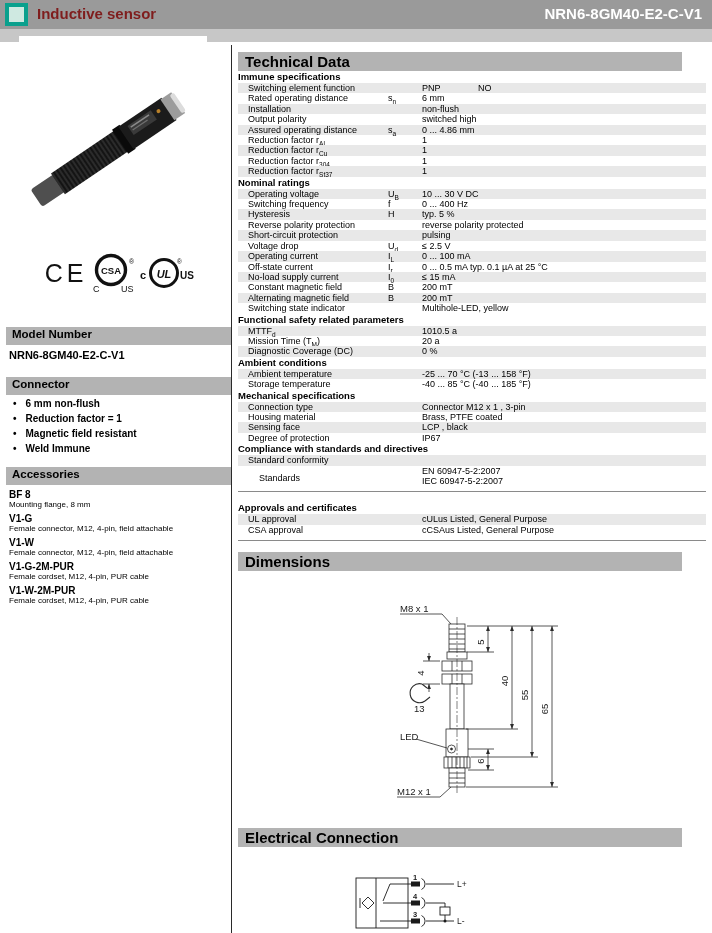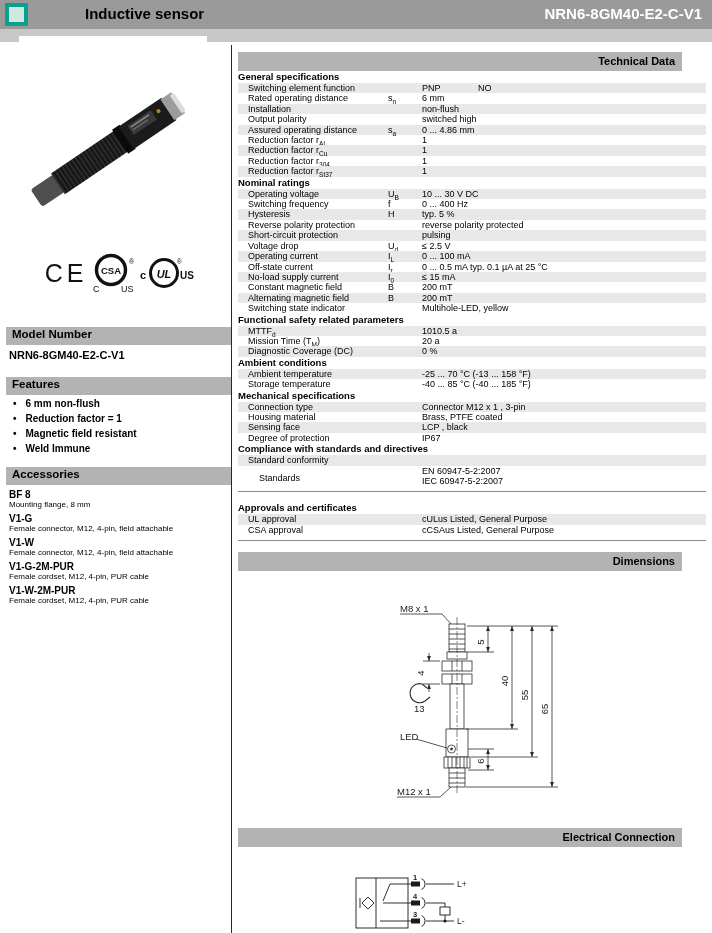--- a/index.html
+++ b/index.html
@@ -3,30 +3,30 @@
 <meta charset="utf-8">
 <style>
   * { margin:0; padding:0; box-sizing:border-box; }
   html,body { background:#fff; }
   body { font-family:"Liberation Sans", sans-serif; color:#000; }
   .page { position:relative; width:712px; height:933px; background:#fff; overflow:hidden; }
 
   
   .hdr { position:absolute; left:0; top:0; width:712px; height:29px; background:#9a9a9a; }
   .hdr-logo { position:absolute; left:5px; top:3px; width:23px; height:23px; background:#cfe9e1; border:4px solid #0aa08d; }
-  .hdr-title { position:absolute; left:37px; top:5px; font-size:15px; font-weight:bold; color:#000000;margin-left:48px; }
+  .hdr-title { position:absolute; left:37px; top:5px; font-size:15px; font-weight:bold; color:#7f1d1d; }
   .hdr-part { position:absolute; right:10px; top:5px; font-size:15px; font-weight:bold; color:#fff; }
   .subband { position:absolute; left:0; top:29px; width:712px; height:13px; background:#c7c7c7; }
 
   .divider { position:absolute; left:231px; top:45px; width:1px; height:888px; background:#2a2a2a; }
 
   
   .bar { background:#b3b3b3; font-weight:bold; color:#000; }
   .bar-left { position:absolute; left:6px; width:225px; height:18px; font-size:11.5px; line-height:13px; padding:1px 6px; }
-  .bar-right { position:absolute; left:238px; width:444px; height:19px; font-size:11px; line-height:15px; padding:2px 7px;text-align:right; }
+  .bar-right { position:absolute; left:238px; width:444px; height:19px; font-size:15px; line-height:15px; padding:2px 7px; }
 
   
   .photo-box { position:absolute; left:19px; top:36px; width:188px; height:214px; background:#fff; }
   .logos { position:absolute; left:20px; top:250px; width:200px; height:46px; display:flex; align-items:center; justify-content:center; padding:0 4px; }
   .ce-text { font-size:25px; letter-spacing:4px; color:#111; }
   .model-val { position:absolute; left:9px; top:349px; font-size:11px; font-weight:bold; }
   .features-list { position:absolute; left:10px; top:396px; width:218px; list-style:none; }
   .features-list li { display:flex; font-size:10px; font-weight:bold; line-height:15px; }
   .features-list li::before { content:"\2022"; margin:0 9px 0 3px; }
   .accs { position:absolute; left:9px; top:485px; width:220px; }
@@ -101,21 +101,21 @@
       <circle cx="25" cy="20" r="13.5" fill="none" stroke="#111" stroke-width="3"></circle>
       <text x="25" y="25" font-size="11" font-weight="bold" font-style="italic" text-anchor="middle" fill="#111">UL</text>
       <text x="38" y="11" font-size="6.5" fill="#111">®</text>
       <text x="41" y="26" font-size="10" font-weight="bold" fill="#111">US</text>
     </svg>
   </div>
 
   <div class="bar bar-left" style="top:327px">Model Number</div>
   <div class="model-val">NRN6-8GM40-E2-C-V1</div>
 
-  <div class="bar bar-left" style="top:377px">Features</div>
+  <div class="bar bar-left" style="top:377px">Connector</div>
   <ul class="features-list">
       <li>6 mm non-flush</li>
       <li>Reduction factor = 1</li>
       <li>Magnetic field resistant</li>
       <li>Weld Immune</li>
     </ul>
 
   <div class="bar bar-left" style="top:467px">Accessories</div>
   <div class="accs">
       <div class="acc-name">BF 8</div>
@@ -126,21 +126,21 @@
       <div class="acc-desc">Female connector, M12, 4-pin, field attachable</div>
       <div class="acc-name">V1-G-2M-PUR</div>
       <div class="acc-desc">Female cordset, M12, 4-pin, PUR cable</div>
       <div class="acc-name">V1-W-2M-PUR</div>
       <div class="acc-desc">Female cordset, M12, 4-pin, PUR cable</div>
     </div>
 
   <div class="bar bar-right" style="top:52px">Technical Data</div>
   <div class="tech-table">
       <div class="spec-section">
-        <div class="sec-title">General specifications</div>
+        <div class="sec-title">Immune specifications</div>
         <div class="trow alt">
           <span class="tlabel">Switching element function</span>
           <span class="tsym"></span>
           <span class="tval">PNP</span>
           <span class="tval2">NO</span>
         </div>
         <div class="trow">
           <span class="tlabel">Rated operating distance</span>
           <span class="tsym">s<sub>n</sub></span>
           <span class="tval">6 mm</span>

